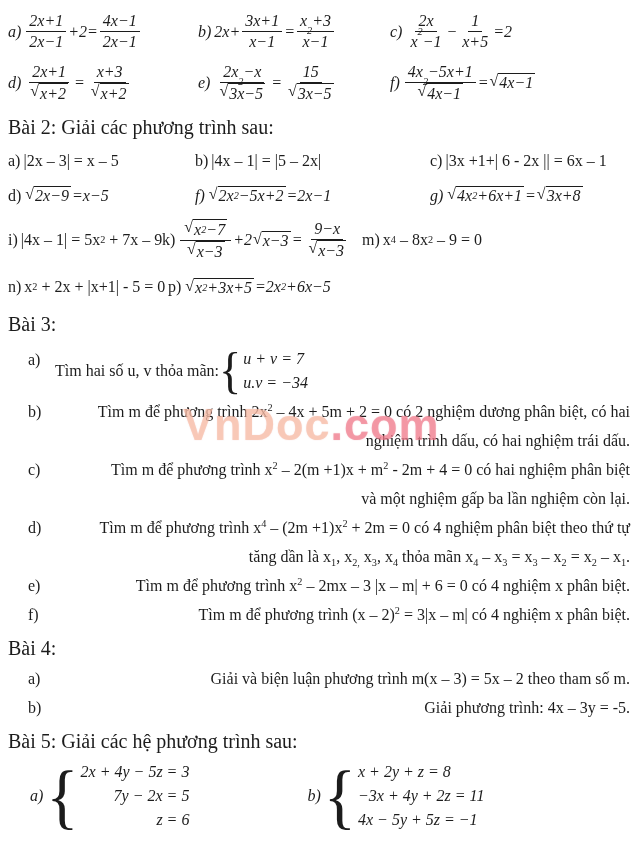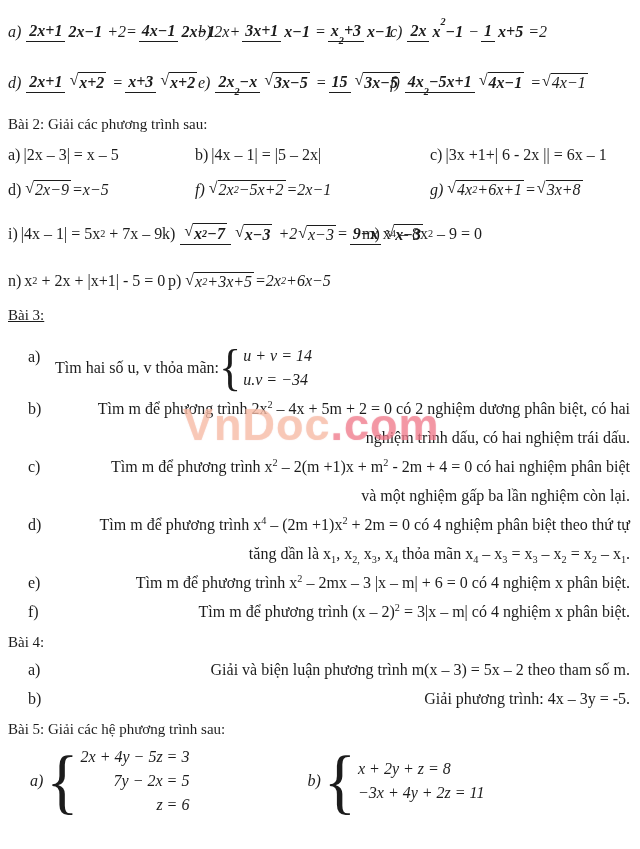--- a/index.html
+++ b/index.html
@@ -20,33 +20,33 @@
   .cols-b2{grid-template-columns:187px 235px 1fr;min-height:35px;}
   .cols-ikm{grid-template-columns:154px 200px 1fr;min-height:54px;}
   .cols-np{grid-template-columns:160px 1fr;min-height:40px;}
   .cell{white-space:nowrap;}
 
   .eq{display:inline-flex;align-items:center;}
   .lbl{margin-right:3px;}
   .math{display:inline-flex;align-items:center;flex-wrap:nowrap;white-space:pre;}
 
   
-  .frac{display:inline-flex;flex-direction:row;align-items:center;text-align:left;margin:0 2px;line-height:1.25;font-weight:bold;}
+  .frac{display:inline-flex;flex-direction:column;align-items:center;text-align:left;margin:0 2px;line-height:1.25;}
   .frac>.num{padding:0 3px;border-bottom:1px solid currentColor;display:inline-flex;align-items:flex-end;justify-content:center;white-space:pre;}
   .frac>.den{padding:0 3px;display:inline-flex;align-items:flex-start;justify-content:center;white-space:pre;}
 
   
   .sqrt{display:inline-flex;align-items:flex-start;margin:0 1px;}
   .sqrt>.rad{line-height:1.05;}
   .sqrt>.radbody{border-top:1px solid currentColor;padding:0 2px 0 1px;white-space:pre;display:inline-flex;align-items:center;}
 
   sup,sub{font-size:64%;line-height:0;}
 
-  .heading{font-weight:400;font-size:15px;margin:8px 0 4px;}
-  .h-b3{margin-top:6px;margin-bottom:18px;text-decoration:underline;}
+  .heading{font-weight:400;font-size:20px;margin:8px 0 4px;}
+  .h-b3{margin-top:6px;margin-bottom:9px;}
 
   .list .item{display:flex;margin-left:20px;}
   .item>.label{flex:0 0 27px;line-height:29px;}
   .item .content-col{flex:1;}
   .item .line{line-height:29px;white-space:nowrap;text-align:right;}
   .item .content-inline{display:flex;align-items:center;min-height:52px;}
 
   
   .cases{display:inline-flex;align-items:center;}
   .cases .brace{font-weight:400;line-height:0.85;margin-right:2px;display:inline-block;}
@@ -169,21 +169,21 @@
 
     <div class="heading h-b3">Bài 3:</div>
     <section class="list">
         <div class="item">
           <span class="label roman">a)</span>
           <div class="content-inline">
             <span class="roman">Tìm hai số u, v thỏa mãn: </span>
             <span class="cases align-left">
               <span class="brace" style="font-size: 2.9em; transform: scaleY(1.08);">{</span>
               <span class="rows">
-                <span class="cline">u + v = 14</span>
+                <span class="cline">u + v = 7</span>
                 <span class="cline">u.v = −34</span>
               </span>
             </span>
           </div>
         </div>
         <div class="item">
           <span class="label roman">b)</span>
           <div class="content-col">
             <div class="line roman">Tìm m để phương trình 2x<sup>2</sup> – 4x + 5m + 2 = 0 có 2 nghiệm dương phân biệt, có hai</div>
             <div class="line roman">nghiệm trình dấu, có hai nghiệm trái dấu.</div>
@@ -246,20 +246,21 @@
             </span>
           </span>
         </div>
         <div class="sys sys-b">
           <span class="lbl">b)</span>
           <span class="cases align-left">
             <span class="brace" style="font-size: 4.2em; transform: scaleY(1.08);">{</span>
             <span class="rows">
               <span class="cline">x + 2y + z = 8</span>
               <span class="cline">−3x + 4y + 2z = 11</span>
+              <span class="cline">4x − 5y + 5z = −1</span>
             </span>
           </span>
         </div>
       </section>
 
 
   </div>
 </div>
 
 </body></html>

